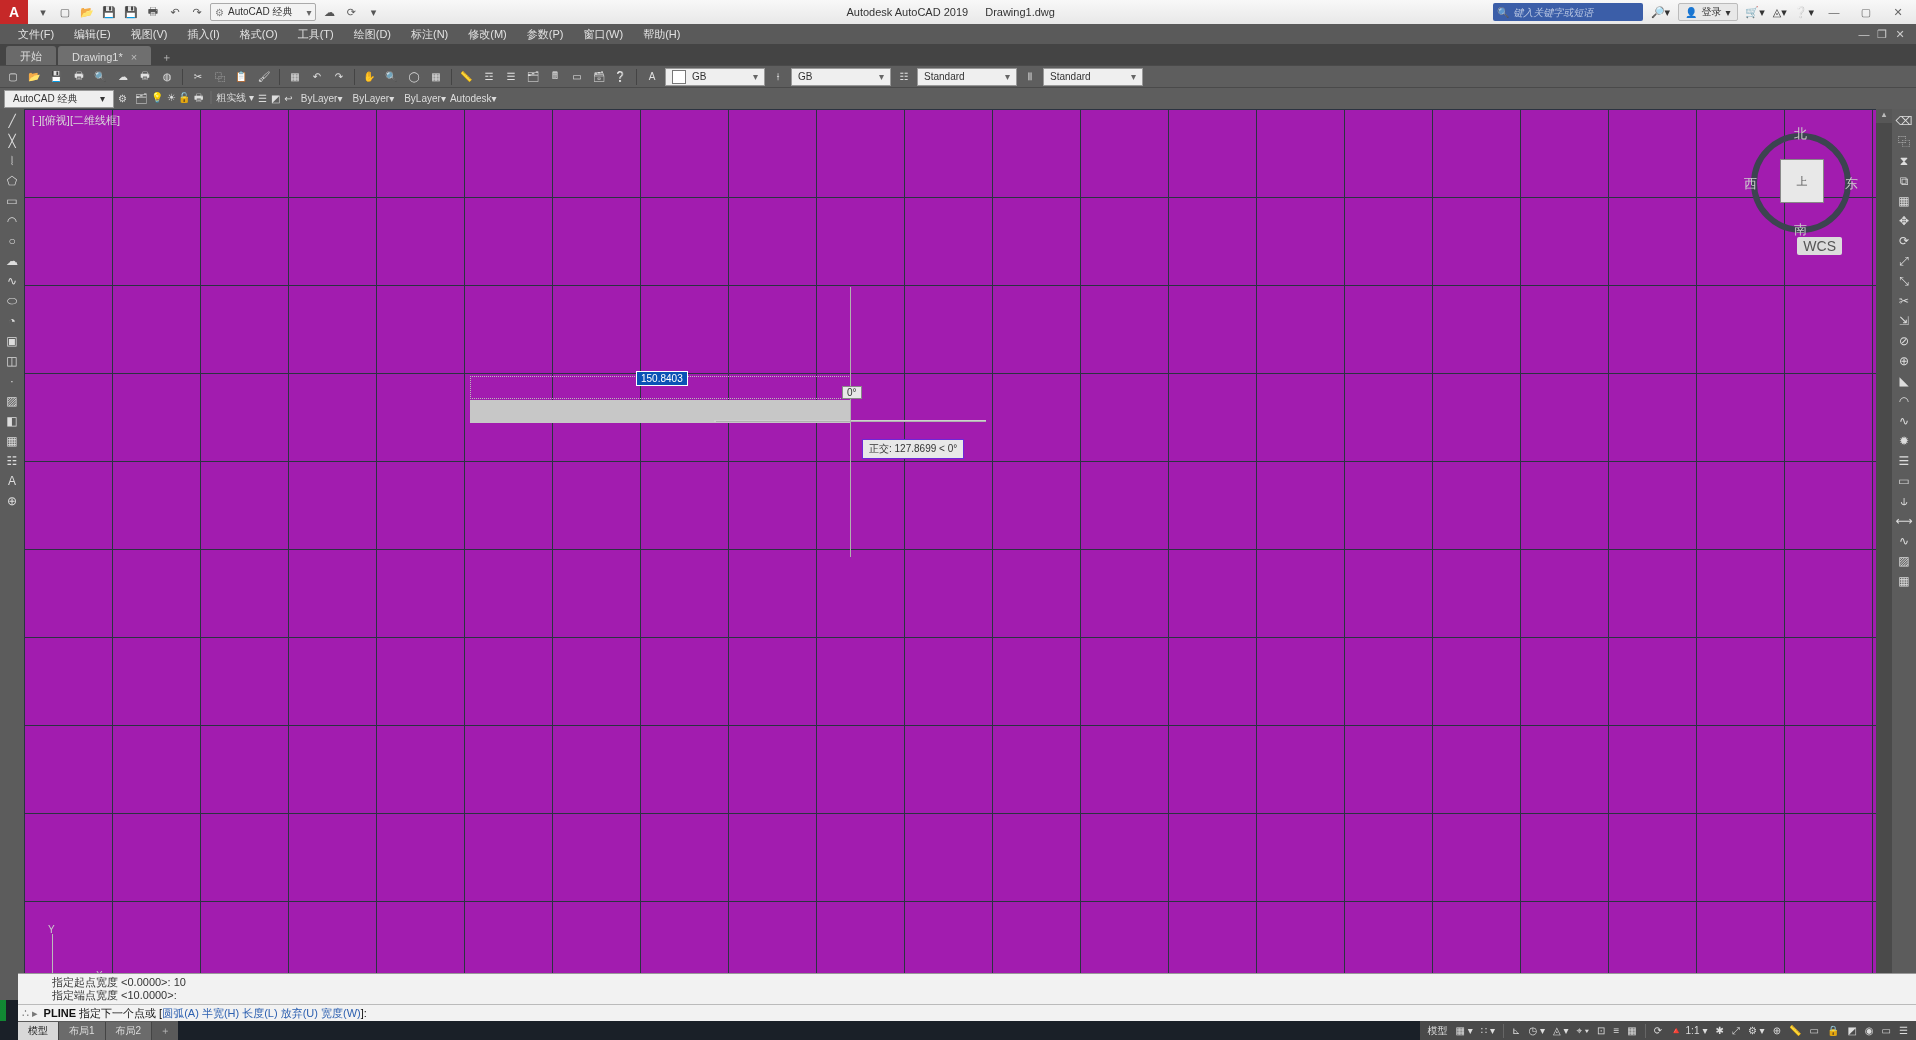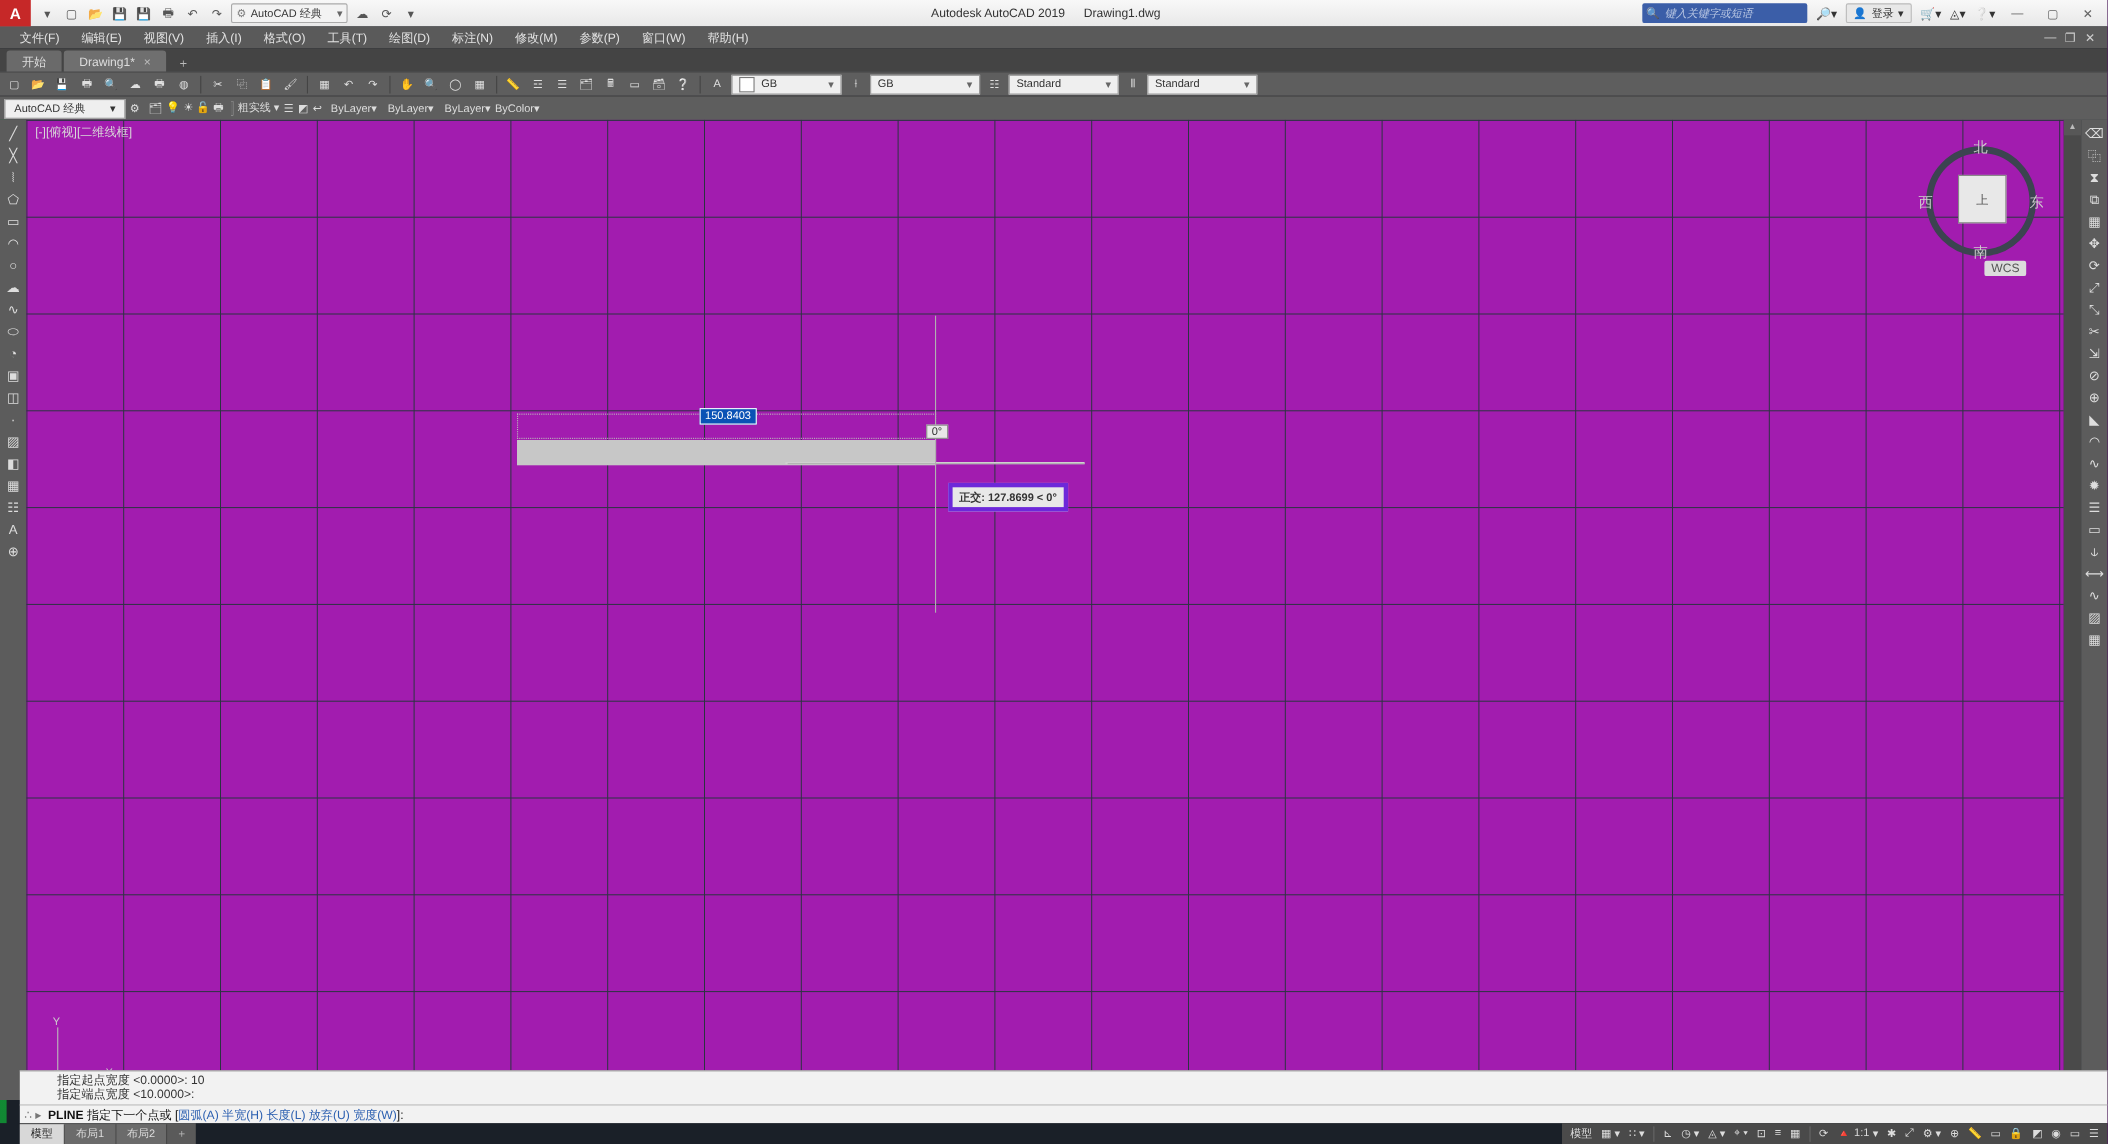--- a/index.html
+++ b/index.html
@@ -56,38 +56,38 @@
 .canvas-wrap{flex:1;position:relative;background:#a21caf;}
 .canvas-wrap .gridbg{position:absolute;inset:0;
   background-image:linear-gradient(#2b3340 1px,transparent 1px),linear-gradient(90deg,#2b3340 1px,transparent 1px);
   background-size:88px 88px;}
 .viewlabel{position:absolute;top:4px;left:8px;color:#d8d8d8;font-size:11px;}
 .viewcube{position:absolute;top:10px;right:20px;width:110px;height:130px;color:#aab;font-size:11px;display:flex;align-items:center;justify-content:center;}
 .viewcube .ring{position:absolute;width:100px;height:100px;border:6px solid #3c4450;border-radius:50%;top:14px;left:5px;}
 .viewcube .dir{position:absolute;color:#ccc;font-size:13px;}
 .viewcube .n{top:6px;left:48px;} .viewcube .s{bottom:10px;left:48px;} .viewcube .w{top:56px;left:-2px;} .viewcube .e{top:56px;right:-2px;}
 .viewcube .cube{position:absolute;top:40px;left:34px;width:44px;height:44px;background:#e8e8e8;border:1px solid #888;display:flex;align-items:center;justify-content:center;color:#555;}
-.wcs{position:absolute;top:128px;right:34px;background:#dcdcdc;color:#555;font-size:11px;padding:1px 6px;border-radius:2px;}
+.wcs{position:absolute;top:128px;right:34px;background:#dcdcdc;color:#555;font-size:14px;padding:1px 6px;border-radius:2px;}
 .right-tools{width:24px;background:#5c5c5c;display:flex;flex-direction:column;align-items:center;padding-top:4px;gap:4px;}
 .vscroll{width:16px;background:#575757;display:flex;flex-direction:column;}
 .vscroll .arrow{height:14px;color:#bbb;text-align:center;font-size:9px;}
 .vscroll .track{flex:1;background:#4a4a4a;}
 .hscroll{position:absolute;left:24px;right:40px;bottom:0;height:15px;background:#575757;display:flex;}
 .hscroll .arrow{width:14px;color:#bbb;text-align:center;font-size:9px;}
 .hscroll .track{flex:1;background:#4a4a4a;}
 
 
 .dashed-rect{position:absolute;border:1px dotted #bbb;left:446px;top:267px;width:381px;height:23px;}
 .solid-bar{position:absolute;background:#c7c7c7;left:446px;top:291px;width:381px;height:23px;}
 .rubber-line{position:absolute;border-top:2px solid #d0d0d0;left:690px;top:311px;width:272px;}
 .cross-v{position:absolute;border-left:1px solid #b0b0b0;left:826px;top:178px;height:270px;}
 .cross-h{position:absolute;border-top:1px solid #b0b0b0;left:692px;top:312px;width:270px;}
 .dim-badge{position:absolute;left:612px;top:262px;background:#0a52b5;color:#fff;border:1px solid #fff;font-size:10px;padding:1px 4px;}
 .ang-badge{position:absolute;left:818px;top:277px;background:#e8e8e8;color:#333;border:1px solid #888;font-size:10px;padding:0 4px;}
-.tooltip{position:absolute;left:838px;top:330px;background:#e8e8e8;color:#333;border:4px solid #6d28d9;font-size:10px;padding:2px 6px;font-weight:bold;}
+.tooltip{position:absolute;left:838px;top:330px;background:#e8e8e8;color:#333;border:1px solid #6d28d9;font-size:10px;padding:2px 6px;}
 
 
 .ucs{position:absolute;left:28px;bottom:24px;color:#ccc;font-size:10px;}
 .ucs .yax{position:absolute;border-left:1px solid #bbb;height:42px;left:0;top:-42px;}
 .ucs .xax{position:absolute;border-top:1px solid #bbb;width:42px;left:0;top:0;}
 .ucs .ylab{position:absolute;top:-52px;left:-4px;}
 .ucs .xlab{position:absolute;left:44px;top:-6px;}
 .ucs .box{position:absolute;width:6px;height:6px;border:1px solid #bbb;left:-3px;top:-3px;}
 
 
@@ -261,21 +261,21 @@
     <span>粗实线</span>
     <span class="chev" style="margin-left:auto">▾</span>
   </div>
   <span class="tb">☰</span>
   <span class="tb">◩</span>
   <span class="tb">↩</span>
   <span class="sep"></span>
   <div class="combo wide"><span class="sw" style="background:#fff"></span><span>ByLayer</span><span class="chev">▾</span></div>
   <div class="combo wide"><span style="border-top:1px solid #333;width:30px;margin-right:6px"></span><span>ByLayer</span><span class="chev">▾</span></div>
   <div class="combo wide"><span style="border-top:2px solid #333;width:30px;margin-right:6px"></span><span>ByLayer</span><span class="chev">▾</span></div>
-  <div class="combo"><span>ByColor</span><span class="chev">▾</span></div>
+  <div class="combo"><span>Autodesk</span><span class="chev">▾</span></div>
 </div>
 
 <div class="leftedge"></div>
 <div class="workspace">
   <div class="left-tools">
     <span class="tb">╱</span>
     <span class="tb">╳</span>
     <span class="tb">⦚</span>
     <span class="tb">⬠</span>
     <span class="tb">▭</span>

